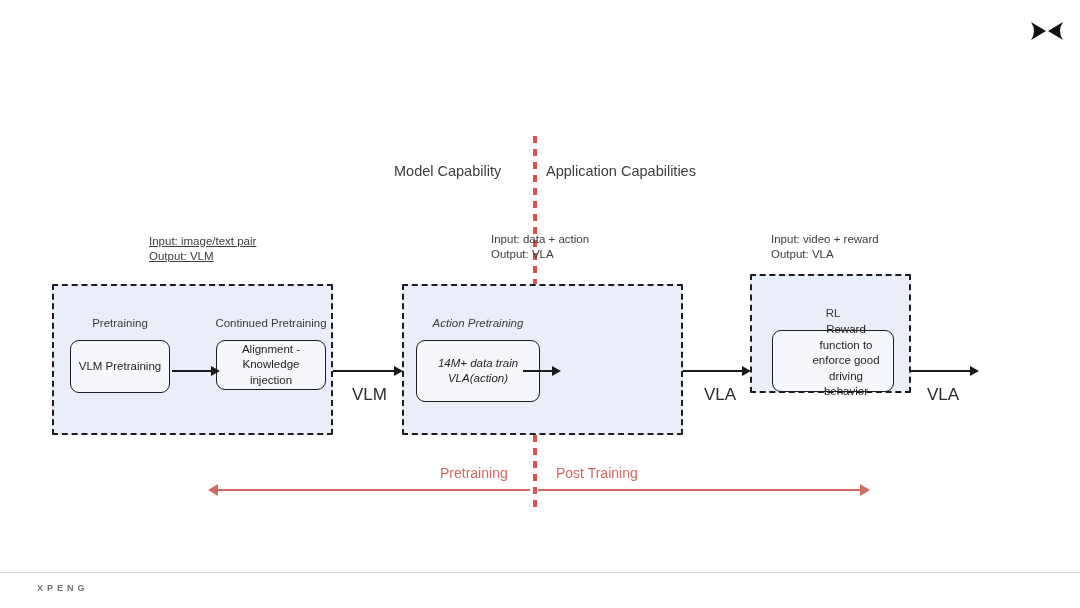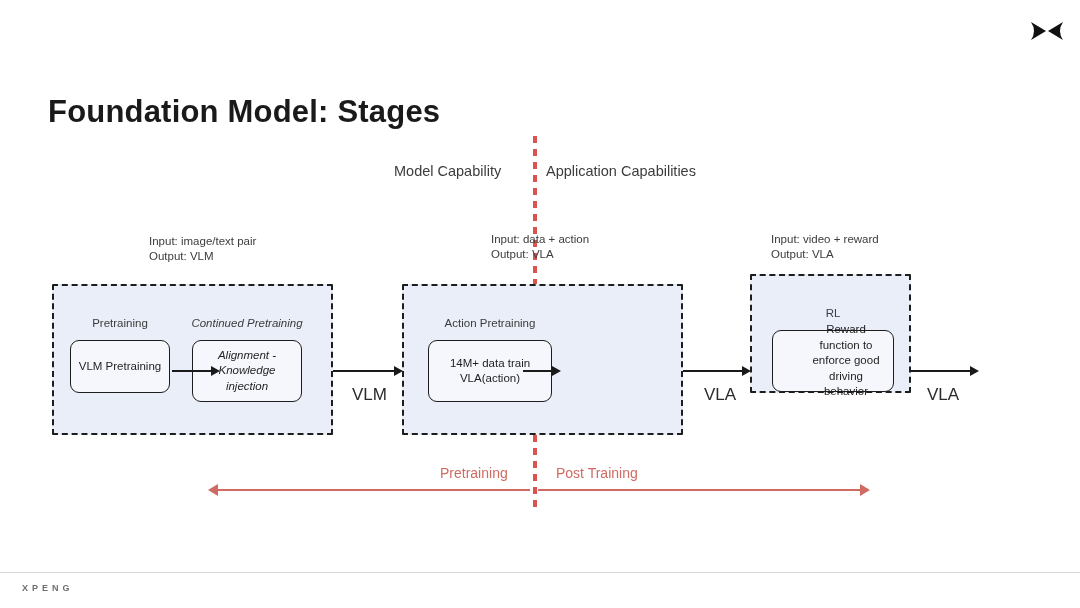--- a/index.html
+++ b/index.html
@@ -49,21 +49,21 @@
   .cap-app   { left: 546px; top: 163px; }
 
   
   .io {
     position: absolute;
     font-size: 11.5px;
     line-height: 15px;
     color: #3c3c3c;
     white-space: nowrap;
   }
-  .io-1 { left: 149px; top: 234px; }
+  .io-1 { left: 149px; top: 234px; text-decoration: underline; }
   .io-2 { left: 491px; top: 232px; }
   .io-3 { left: 771px; top: 232px; }
 
   
   .group {
     position: absolute;
     background: #eaeef8;
     border: 2.5px dashed #1d1d1d;
     border-radius: 1px;
   }
@@ -97,26 +97,26 @@
     justify-content: center;
     text-align: center;
     font-size: 11.5px;
     line-height: 15.5px;
     color: #1f1f1f;
     padding: 4px 7px;
   }
 
   
   .g1 .st-a { left: 10px;  width: 112px; }
-  .g1 .st-b { left: 132px; width: 122px; font-style: italic; }
+  .g1 .st-b { left: 156px; width: 122px; }
   .g1 .st-a .node { width: 100px; height: 53px; }
-  .g1 .st-b .node { width: 110px; height: 62px; }
-
-  
-  .g2 .st-a { left: 26px;  width: 120px; }
+  .g1 .st-b .node { width: 110px; height: 50px; }
+
+  
+  .g2 .st-a { left: 14px;  width: 120px; font-style: italic; }
   .g2 .st-b { left: 148px; width: 124px; }
   .g2 .st-a .node { width: 124px; height: 62px; }
   .g2 .st-b .node { width: 114px; height: 62px; }
 
   
   .g3 .st-a { left: 6px; width: 150px; }
   .g3 .st-a .node { width: 122px; height: 62px; padding-left: 33px; }
 
   
   .conn { position: absolute; height: 12px; }
@@ -211,41 +211,40 @@
 
   
   .footer-rule {
     position: absolute;
     left: 0; top: 572px;
     width: 1080px; height: 1px;
     background: #d8d8d8;
   }
   .footer-brand {
     position: absolute;
-    left: 22px; top: 583px;
+    left: 37px; top: 583px;
     font-size: 9px;
     letter-spacing: 4px;
     color: #6e6e6e;
     font-weight: bold;
     white-space: nowrap;
   }
 </style>
 </head>
 <body>
 
 <div class="slide">
 
   <div class="logo-mark">
     <svg width="34" height="26" viewBox="0 0 34 26" aria-hidden="true">
       <path d="M1 4 L16 13 L1 22 Q7 13 1 4 Z" fill="#111111"></path>
       <path d="M33 4 L18 13 L33 22 Q27 13 33 4 Z" fill="#111111"></path>
     </svg>
   </div>
 
-  <div class="slide-title">Foundation Model: Stages</div>
 
   <div class="divider"></div>
 
   <div class="cap cap-model">Model Capability</div>
   <div class="cap cap-app">Application Capabilities</div>
 
   <div class="io io-1">
     <div>Input: image/text pair</div>
     <div>Output: VLM</div>
   </div>

